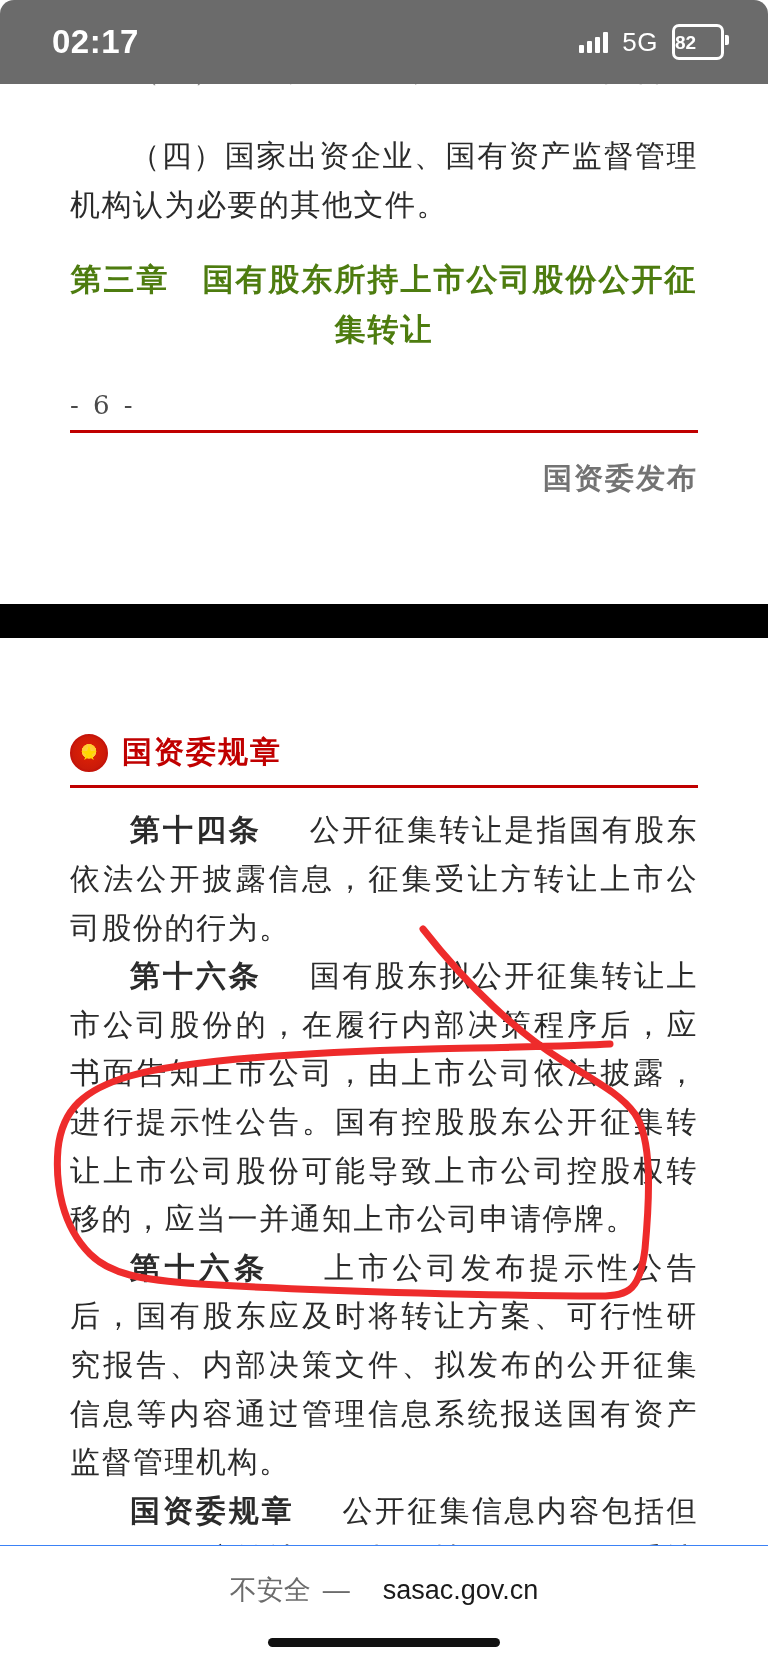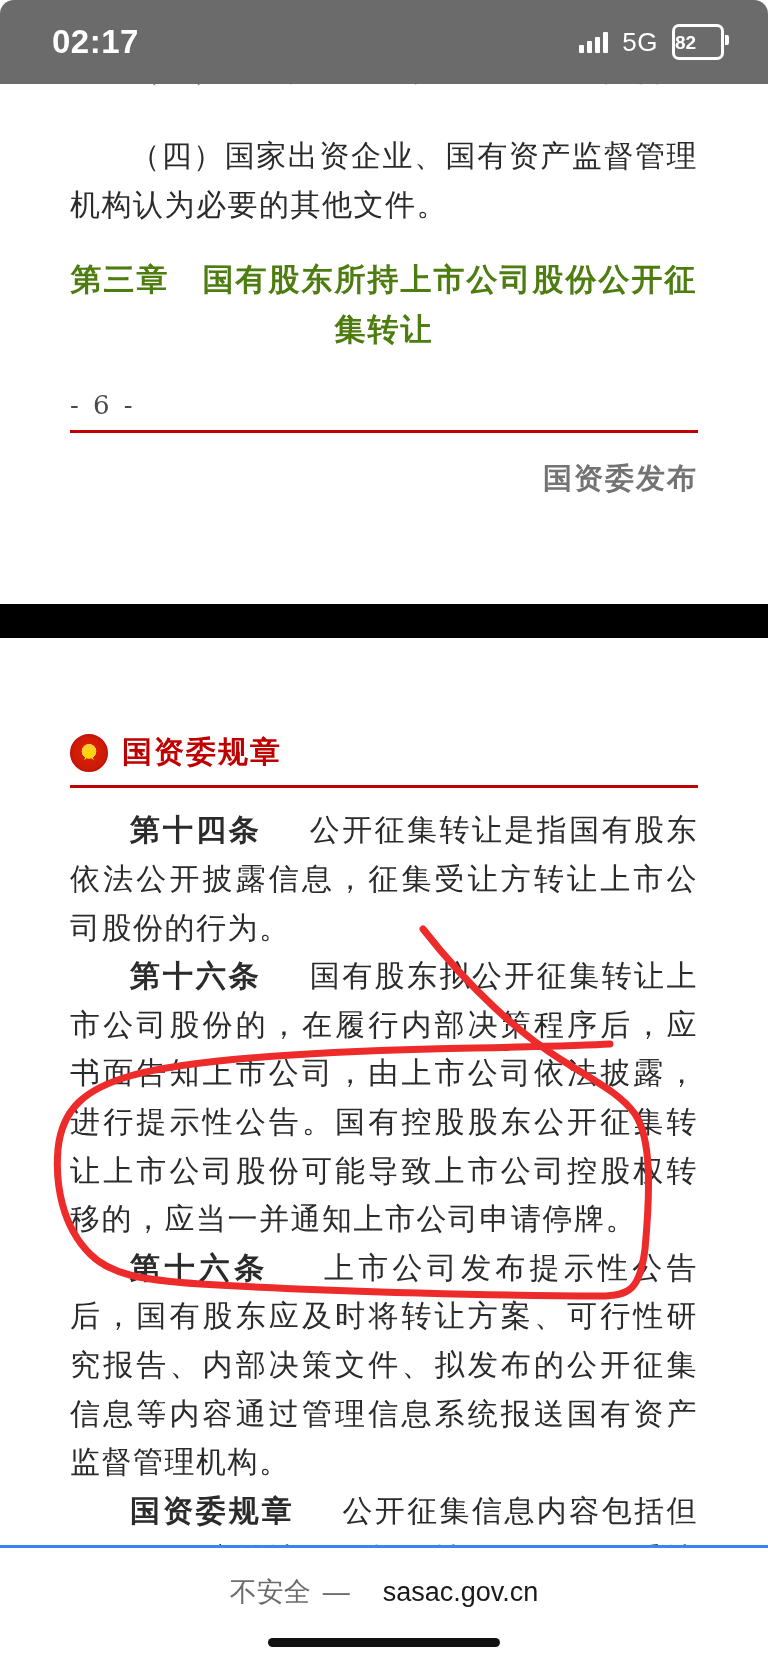--- a/index.html
+++ b/index.html
@@ -217,21 +217,21 @@
   }
 
   
   .bottom-bar {
     position: absolute;
     left: 0;
     bottom: 0;
     width: 768px;
     height: 118px;
     background: #ffffff;
-    border-top: 3px solid #3b82f6;
+    border-top: 1px solid #3b82f6;
     display: flex;
     flex-direction: column;
     align-items: center;
     justify-content: flex-start;
     padding-top: 26px;
   }
   .url-line {
     display: flex;
     align-items: baseline;
     gap: 12px;

